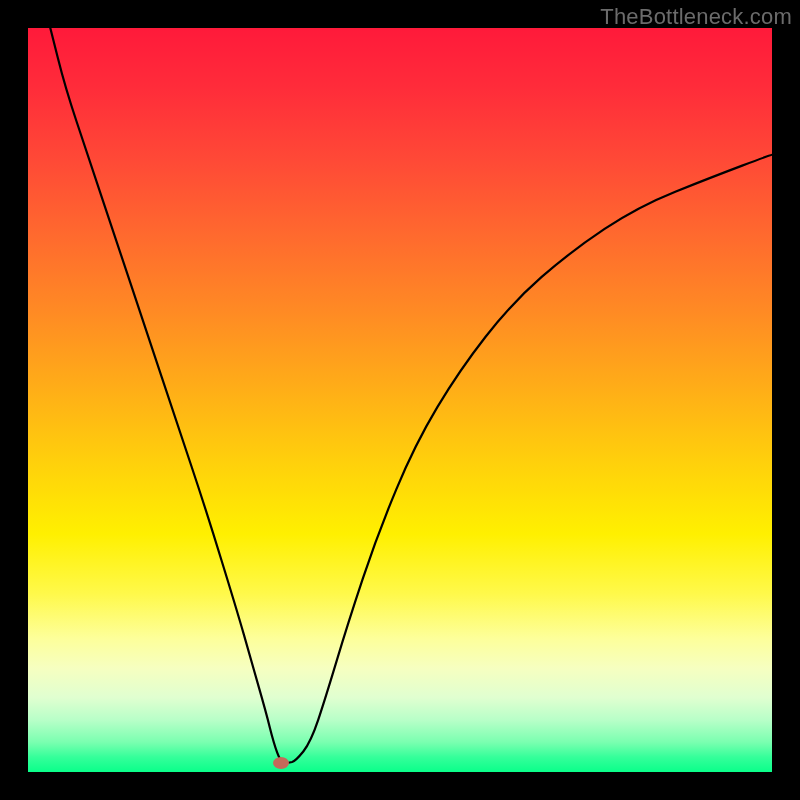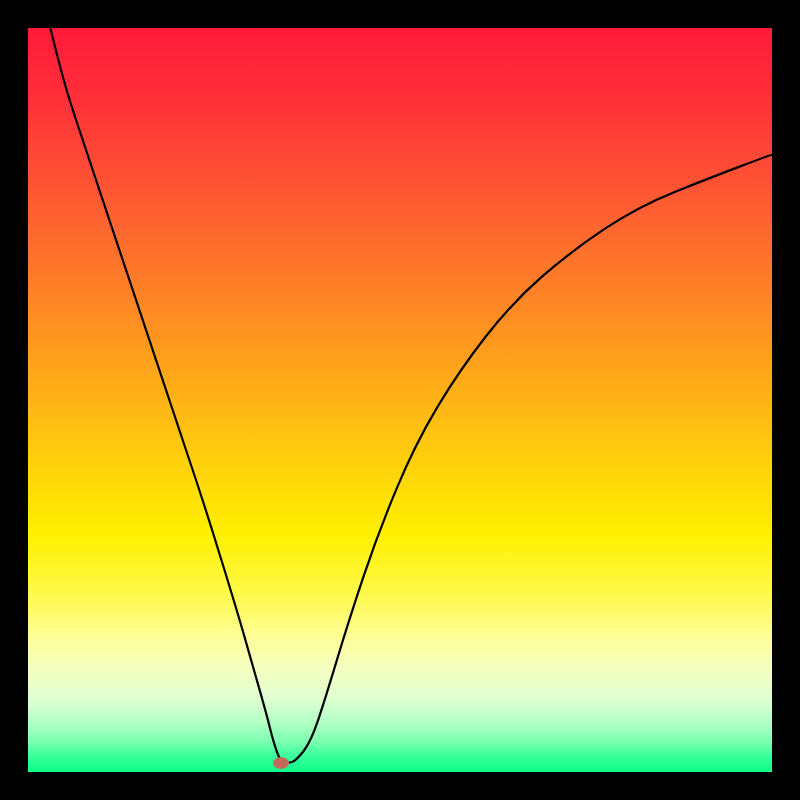--- a/index.html
+++ b/index.html
@@ -72,13 +72,14 @@
 <div class="outer">
   <div class="plot-area">
 
     <svg class="curve-svg" viewBox="0 0 744 744" preserveAspectRatio="none">
       <path id="curvePath" d="M 22.3 0.0 Q 22.3 0.0 29.8 29.8 Q 37.2 59.5 48.4 93.0 Q 59.5 126.5 74.4 171.1 Q 89.3 215.8 104.2 260.4 Q 119.0 305.0 133.9 349.7 Q 148.8 394.3 163.7 439.0 Q 178.6 483.6 193.4 532.0 Q 208.3 580.3 215.8 606.4 Q 223.2 632.4 230.6 658.4 Q 238.1 684.5 241.8 699.4 Q 245.5 714.2 249.2 724.7 Q 253.0 735.1 256.7 735.1 Q 260.4 735.1 264.1 734.0 Q 267.8 732.8 275.3 723.5 Q 282.7 714.2 290.2 691.9 Q 297.6 669.6 308.8 632.4 Q 319.9 595.2 334.8 550.6 Q 349.7 505.9 368.3 461.3 Q 386.9 416.6 409.2 379.4 Q 431.5 342.2 457.6 308.8 Q 483.6 275.3 513.4 249.2 Q 543.1 223.2 576.6 200.9 Q 610.1 178.6 647.3 163.7 Q 684.5 148.8 714.2 137.6 T 744.0 126.5" fill="none" stroke="#000" stroke-width="2.2" stroke-linecap="round" stroke-linejoin="round"></path>
     </svg>
 
     <div class="marker" id="marker" style="left: 244.96px; top: 729.072px; background: rgb(197, 106, 90);"></div>
   </div>
 
+  <div class="watermark">TheBottleneck.com</div>
 </div>
 
 </body></html>

